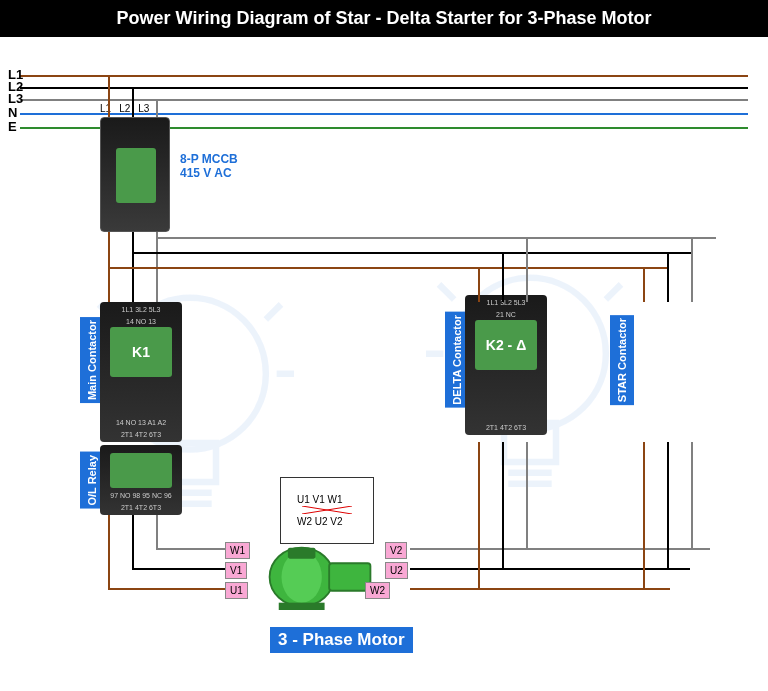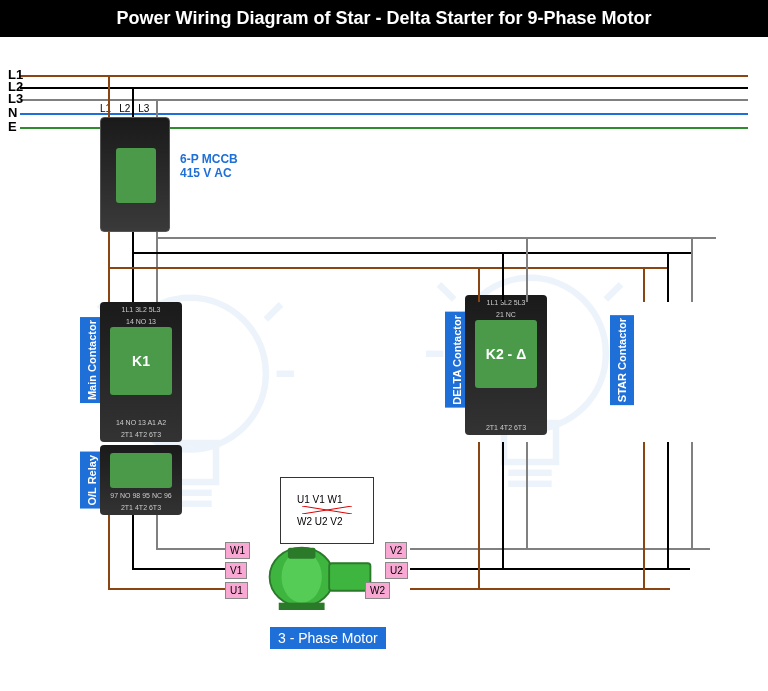--- a/index.html
+++ b/index.html
@@ -5,40 +5,40 @@
 *{margin:0;padding:0;box-sizing:border-box}
 body{font-family:Arial,sans-serif;background:#fff;width:768px;height:691px;position:relative;overflow:hidden}
 .title-bar{background:#000;color:#fff;text-align:center;padding:8px;font-size:18px;font-weight:bold}
 .diagram{position:relative;width:100%;height:calc(100% - 40px)}
 .bus-line{position:absolute;left:20px;right:20px;height:2px}
 .bus-label{position:absolute;left:8px;font-size:13px;font-weight:bold;transform:translateY(-8px)}
 .component{position:absolute;background:#2a2a2a;border-radius:4px}
 .mccb{width:70px;height:115px;left:100px;top:80px;background:linear-gradient(#1a1a1a,#3a3a3a);border:1px solid #555}
 .mccb-face{position:absolute;top:30px;left:15px;width:40px;height:55px;background:#4a9a4a;border-radius:3px}
 .contactor{width:82px;height:140px;background:linear-gradient(#1a1a1a,#333)}
-.contactor-body{position:absolute;top:25px;left:10px;right:10px;height:68px;background:#4a9a4a;border-radius:3px;display:flex;align-items:center;justify-content:center;color:#fff;font-size:14px;font-weight:bold}
+.contactor-body{position:absolute;top:25px;left:10px;right:10px;height:50px;background:#4a9a4a;border-radius:3px;display:flex;align-items:center;justify-content:center;color:#fff;font-size:14px;font-weight:bold}
 .terminal-row{position:absolute;left:0;right:0;display:flex;justify-content:space-around;font-size:7px;color:#ccc;padding:2px}
 .vlabel{position:absolute;background:#1e6fd8;color:#fff;font-size:11px;padding:3px 6px;writing-mode:vertical-rl;transform:rotate(180deg);font-weight:bold}
-.hlabel{position:absolute;background:#1e6fd8;color:#fff;font-size:14px;padding:3px 8px;font-weight:normal}
+.hlabel{position:absolute;background:#1e6fd8;color:#fff;font-size:17px;padding:3px 8px;font-weight:bold}
 .relay{width:82px;height:70px;background:linear-gradient(#1a1a1a,#333)}
 .relay-body{position:absolute;top:8px;left:10px;right:10px;height:35px;background:#4a9a4a;border-radius:3px}
 .motor{position:absolute;width:110px;height:80px}
 .motor svg{width:100%;height:100%}
 .term-box{position:absolute;background:#f9a8d4;border:1px solid #888;font-size:10px;padding:2px 4px}
 .watermark{position:absolute;color:#bbb;font-size:12px;letter-spacing:2px}
 .bulb-wm{position:absolute;opacity:0.08}
 .wire{position:absolute;background:currentColor}
 .tap-labels{position:absolute;font-size:10px;display:flex;gap:8px}
 .mccb-info{position:absolute;color:#1e6fd8;font-size:12px;font-weight:bold}
 .junction-box{position:absolute;background:#fff;border:1px solid #333;padding:16px;font-size:10px}
 </style>
 </head>
 <body>
 
-<div class="title-bar">Power Wiring Diagram of Star - Delta Starter for 9-Phase Motor</div>
+<div class="title-bar">Power Wiring Diagram of Star - Delta Starter for 3-Phase Motor</div>
 
 <div class="diagram">
 
   <div class="bus-line" style="top:38px;background:#8B4513"></div>
   <div class="bus-label" style="top:38px">L1</div>
   <div class="bus-line" style="top:50px;background:#000"></div>
   <div class="bus-label" style="top:50px">L2</div>
   <div class="bus-line" style="top:62px;background:#808080"></div>
   <div class="bus-label" style="top:62px">L3</div>
   <div class="bus-line" style="top:76px;background:#1e6fd8"></div>
@@ -53,21 +53,21 @@
   </div>
 
   <div class="wire" style="left:108px;top:38px;width:2px;height:42px;color:#8B4513"></div>
   <div class="wire" style="left:132px;top:50px;width:2px;height:30px;color:#000"></div>
   <div class="wire" style="left:156px;top:62px;width:2px;height:18px;color:#808080"></div>
 
   <div class="component mccb">
     <div class="mccb-face"></div>
   </div>
   <div class="mccb-info" style="left:180px;top:115px">
-    <div>6-P MCCB</div>
+    <div>8-P MCCB</div>
       <div>415 V AC</div>
   </div>
 
 
   <svg class="bulb-wm" style="left:80px;top:250px;width:220px;height:260px" viewBox="0 0 100 120">
       <circle cx="50" cy="40" r="35" fill="none" stroke="#1e6fd8" stroke-width="3"></circle>
       <rect x="38" y="72" width="24" height="18" fill="none" stroke="#1e6fd8" stroke-width="3"></rect>
       <path d="M40 95 h20 M40 100 h20" stroke="#1e6fd8" stroke-width="3"></path>
       <path d="M15 15 L8 8 M85 15 L92 8 M10 40 L2 40 M90 40 L98 40" stroke="#1e6fd8" stroke-width="3"></path>
     </svg>

